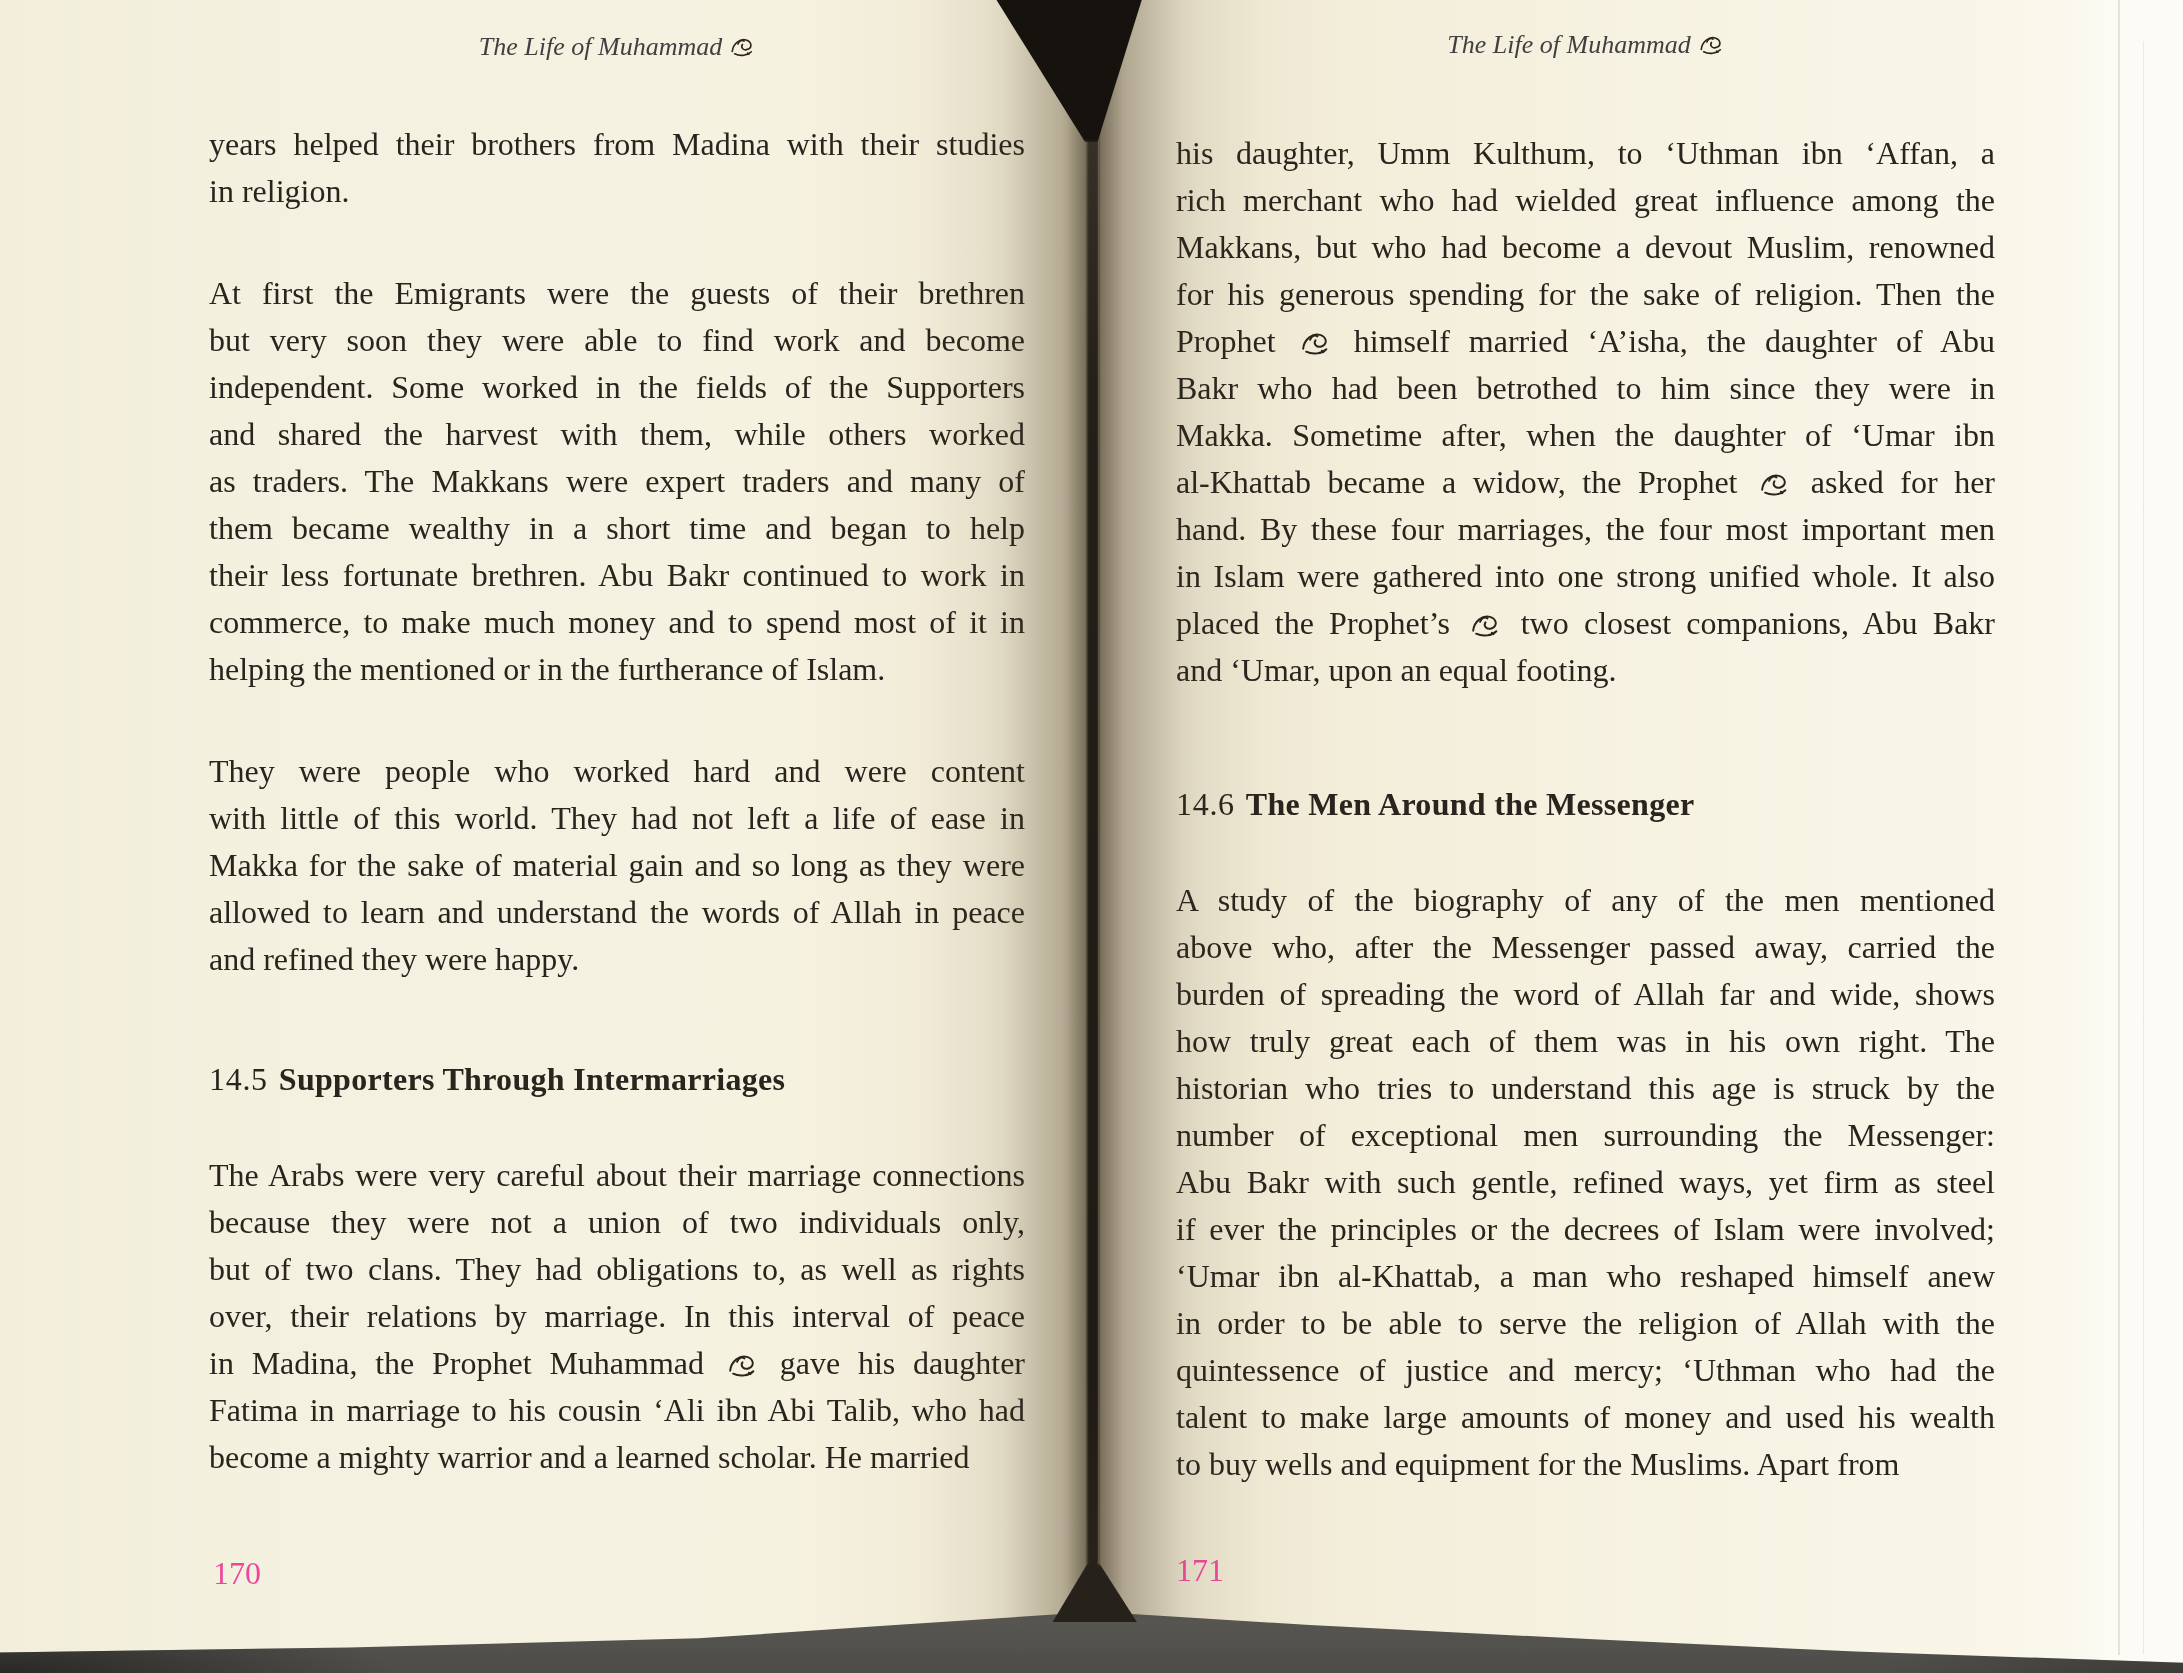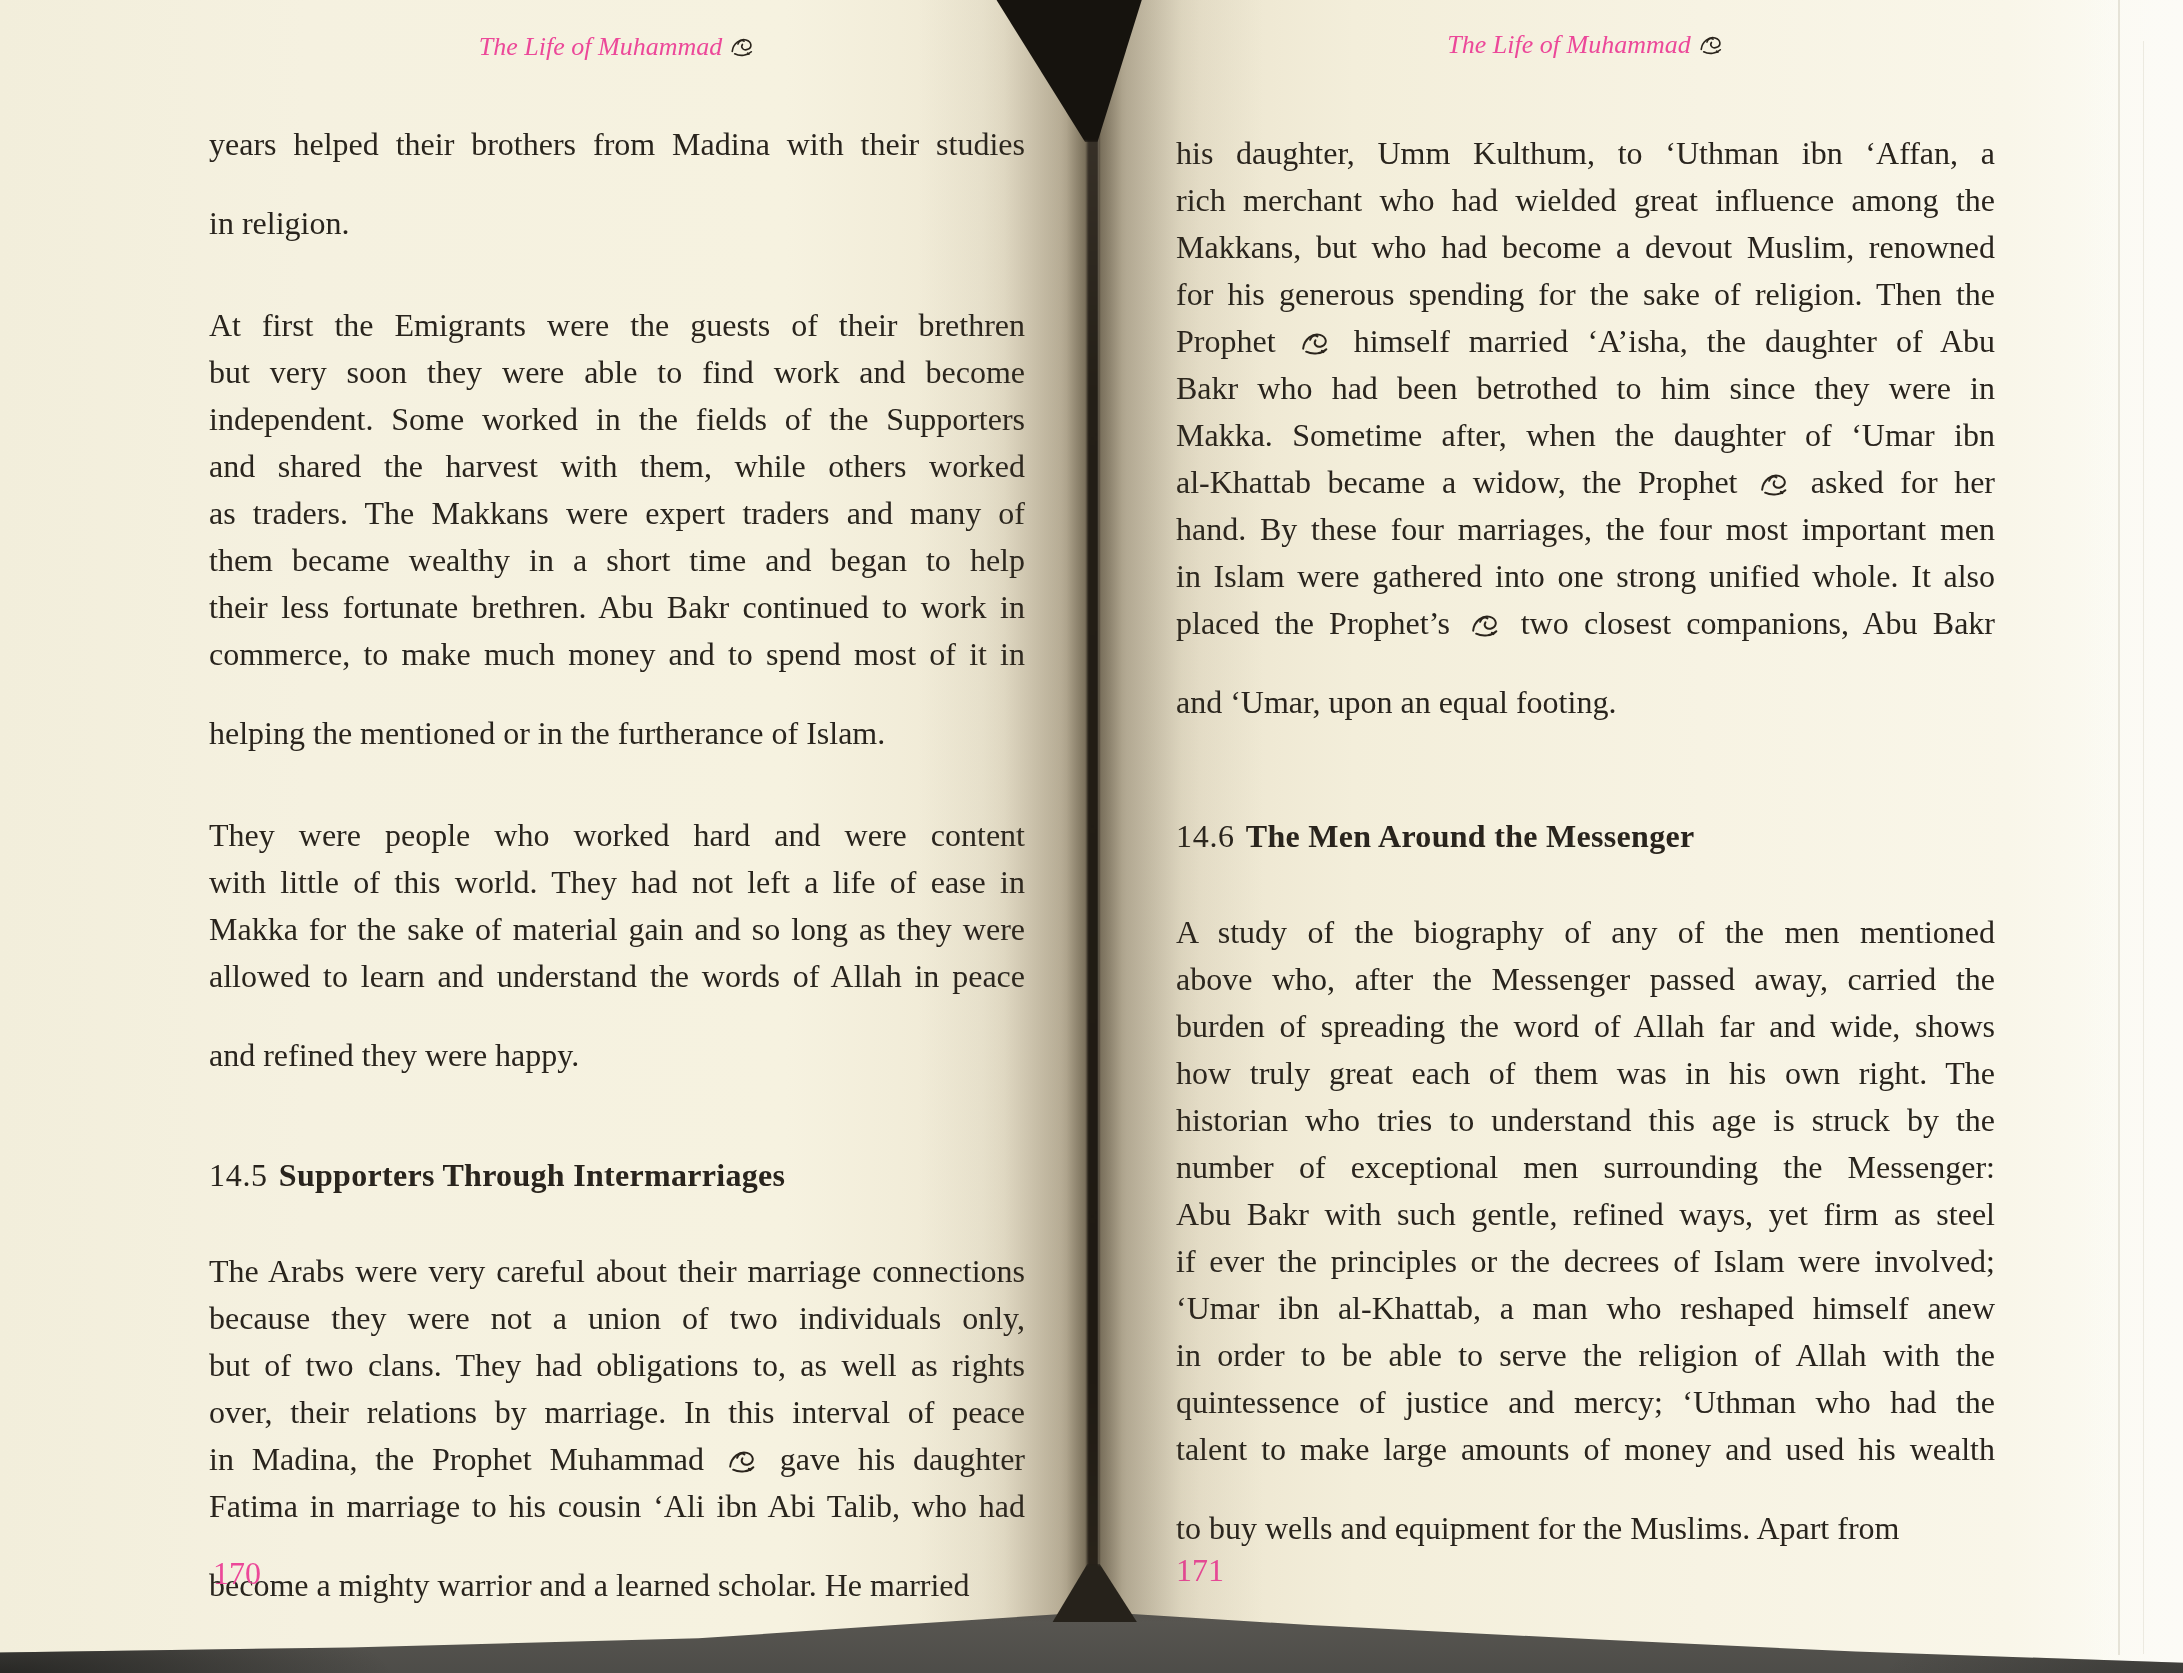--- a/index.html
+++ b/index.html
@@ -12,26 +12,26 @@
     linear-gradient(to right,
       #f2eedb 0%, #f5f1e0 14%, #f6f2e0 36%, #efe9d4 45%,
       #ded5bd 48.6%, #b5ab91 50.0%, #d9d1ba 51.6%, #ece5cf 55%,
       #f3eeda 62%, #f7f3e3 78%, #f9f6e9 92%, #fbfaf2 97%, #fcfbf5 100%);}
 
   .page-block{position:absolute;z-index:10;color:#29241d;}
   .page-left-col{left:209px;width:816px;}
   .page-right-col{left:1176px;width:819px;}
 
   .running-header{position:absolute;text-align:center;font-style:italic;
-    font-size:26px;color:#ec4899;white-space:nowrap;}
+    font-size:26px;color:#404040;white-space:nowrap;}
   .running-header .pbuh-svg{width:26px;height:23px;vertical-align:-2.8px;margin-left:6.9px;}
 
   .content .line{font-size:32px;line-height:47px;
     text-align:justify;text-align-last:justify;}
-  .content .line.last{text-align-last:left;margin-top:32px;}
+  .content .line.last{text-align-last:left;}
   .content .para{margin:0 0 55px 0;}
   .content .para:last-child{margin-bottom:0;}
   .content .heading{font-size:32px;line-height:41px;margin:0 0 52px 0;white-space:nowrap;}
   .content .heading .h-num{font-weight:normal;letter-spacing:0.7px;margin-right:11px;}
   .content .heading .h-text{font-weight:bold;letter-spacing:0.3px;}
   .m-head-l{margin-top:76px !important;}
   .m-head-r{margin-top:90px !important;}
 
   .pbuh{display:inline-block;}
   .content .pbuh-svg{width:32px;height:27.6px;vertical-align:-4.8px;margin:0 4.1px;}

